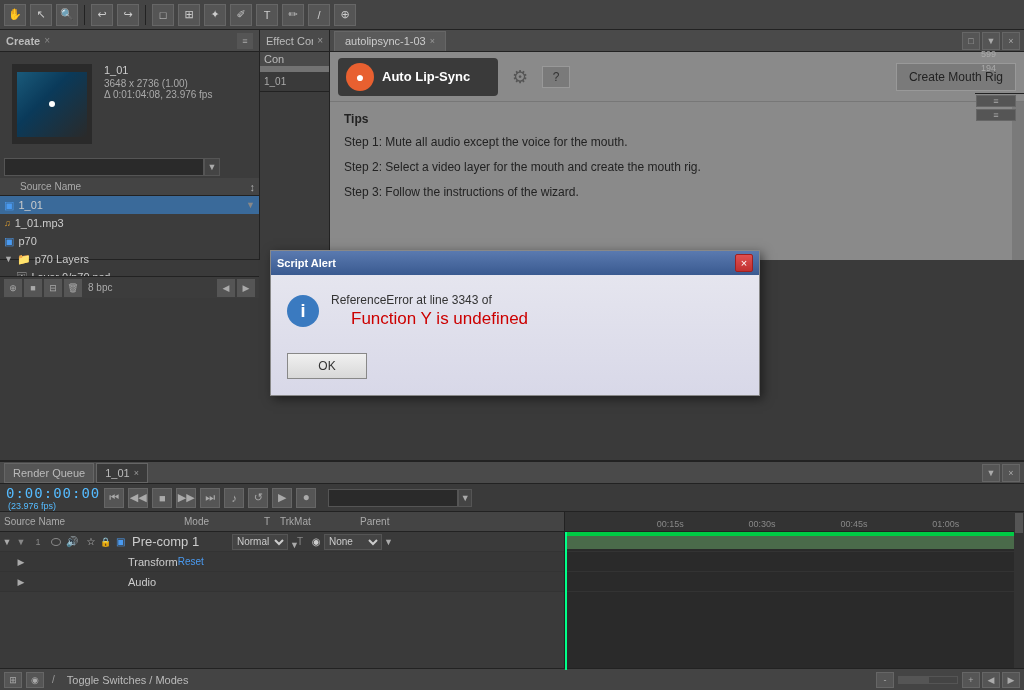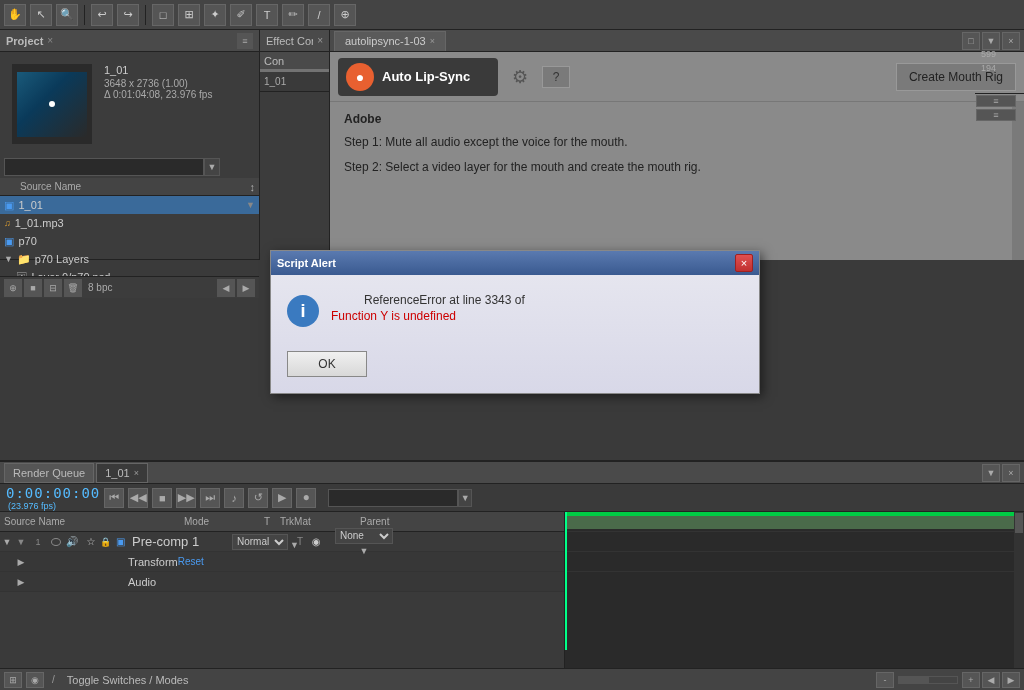--- a/index.html
+++ b/index.html
@@ -583,25 +583,25 @@
       flex-shrink: 0;
       margin-top: 4px;
     }
     .dialog-message {
       flex: 1;
     }
     .dialog-text {
       font-size: 12px;
       color: #333;
       line-height: 1.5;
-      margin-left: 33px;
     }
     .dialog-error-text {
       color: #cc0000;
-      font-size: 12px;
+      font-size: 17px;
+      margin-left: 20px;
     }
     .dialog-btn-area {
       display: flex;
       justify-content: flex-start;
       padding: 8px 16px 16px;
     }
     .dialog-ok-btn {
       width: 80px; height: 26px;
       background: linear-gradient(to bottom, #f0f0f0 0%, #d8d8d8 100%);
       border: 1px solid #888;
@@ -631,21 +631,21 @@
   <div class="toolbar-btn">✏</div>
   <div class="toolbar-btn">/</div>
   <div class="toolbar-btn">⊕</div>
 </div>
 
 <div style="display:flex; height: 230px; position:relative;">
 
   <div style="width:260px; background:#3c3c3c; border-right:1px solid #222; border-bottom:1px solid #222; position:relative;">
     <div class="panel-header">
       <div style="display:flex; align-items:center; gap:4px;">
-        <span style="font-weight:bold;font-size:11px;color:#bbb;">Project</span>
+        <span style="font-weight:bold;font-size:11px;color:#bbb;">Create</span>
         <span style="color:#888;font-size:10px;cursor:pointer;">×</span>
       </div>
       <div class="panel-icons">
         <button class="panel-icon-btn">≡</button>
       </div>
     </div>
 
     <div style="display:flex; padding:4px;">
       <div class="preview-area">
         <div class="preview-thumb">
@@ -706,21 +706,21 @@
         <button class="panel-icon-btn" style="width:18px;height:18px;">▶</button>
       </div>
     </div>
   </div>
 
   <div style="width:70px; background:#3c3c3c; border-right:1px solid #222;">
     <div class="ec-header">
       <span style="font-size:11px;color:#bbb;white-space:nowrap;overflow:hidden;">Effect Controls: Pre</span>
       <span class="tab-close">×</span>
     </div>
-    <div style="height:20px;background:#4a4a4a;border-bottom:3px solid #737373;display:flex;align-items:center;padding:0 4px;font-size:11px;color:#bbb;">
+    <div style="height:20px;background:#4a4a4a;border-bottom:6px solid #737373;display:flex;align-items:center;padding:0 4px;font-size:11px;color:#bbb;">
       <span>Con</span>
     </div>
     <div style="height:20px;background:#3a3a3a;border-bottom:1px solid #222;display:flex;align-items:center;padding:0 4px;font-size:10px;color:#aaa;">
       <span>1_01</span>
     </div>
   </div>
 
   <div style="flex:1; background:#5a5a5a; position:relative;">
 
     <div class="als-tab-bar">
@@ -741,23 +741,24 @@
         <div class="als-logo">
           <div class="als-logo-icon">●</div>
           <span class="als-logo-text">Auto Lip-Sync</span>
         </div>
         <button class="als-gear">⚙</button>
         <button class="als-question">?</button>
         <button class="create-mouth-btn">Create Mouth Rig</button>
       </div>
 
       <div class="als-help-area">
-        <div class="als-help-title">Adobe</div>
+        <div class="als-help-title">Tips</div>
         <div class="als-help-step">Step 1: Mute all audio except the voice for the mouth.</div>
         <div class="als-help-step">Step 2: Select a video layer for the mouth and create the mouth rig.</div>
+        <div class="als-help-step">Step 3: Follow the instructions of the wizard.</div>
 
       </div>
 
       <div class="als-scrollbar"></div>
     </div>
   </div>
 
   <div class="right-panel">
     <div class="right-panel-section">
       <div class="right-panel-nums">
@@ -838,21 +839,21 @@
         <div style="width:80px;display:flex;align-items:flex-end;gap:2px;padding-left:20px;">
           <select style="width:58px;height:16px;background:#444;border:1px solid #555;color:#ccc;font-size:10px;">
             <option>Normal</option>
             <option>Add</option>
             <option>Multiply</option>
           </select>
           <span style="font-size:9px;color:#aaa;cursor:pointer;">▼</span>
         </div>
         <div style="width:16px;font-size:10px;text-align:center;color:#888;">T</div>
         <div style="width:16px;font-size:10px;text-align:center;cursor:pointer;">◉</div>
-        <div style="width:80px;display:flex;align-items:center;gap:2px;flex-direction:column;">
+        <div style="width:80px;display:flex;align-items:center;gap:2px;">
           <select style="width:58px;height:16px;background:#444;border:1px solid #555;color:#ccc;font-size:10px;">
             <option>None</option>
           </select>
           <span style="font-size:9px;color:#aaa;cursor:pointer;">▼</span>
         </div>
         <div style="width:80px;display:flex;align-items:center;"></div>
       </div>
 
       <div class="tl-row sub-row">
         <div style="width:14px;"></div>
@@ -875,20 +876,26 @@
         <div style="width:16px;"></div>
         <div style="width:16px;"></div>
         <div style="width:16px;"></div>
         <div style="width:16px;"></div>
         <span class="tl-sub-name">Audio</span>
       </div>
     </div>
 
     <div style="flex:1; background:#2a2a2a; position:relative; overflow:hidden;">
 
+      <div class="tl-ruler">
+        <span class="tl-ruler-mark" style="left:20%;">00:15s</span>
+        <span class="tl-ruler-mark" style="left:40%;">00:30s</span>
+        <span class="tl-ruler-mark" style="left:60%;">00:45s</span>
+        <span class="tl-ruler-mark" style="left:80%;">01:00s</span>
+      </div>
 
       <div class="tl-track-area">
 
         <div class="tl-playhead"></div>
 
         <div class="tl-track-row">
           <div class="tl-track-bar"></div>
           <div class="tl-track-bar-green"></div>
         </div>
 

